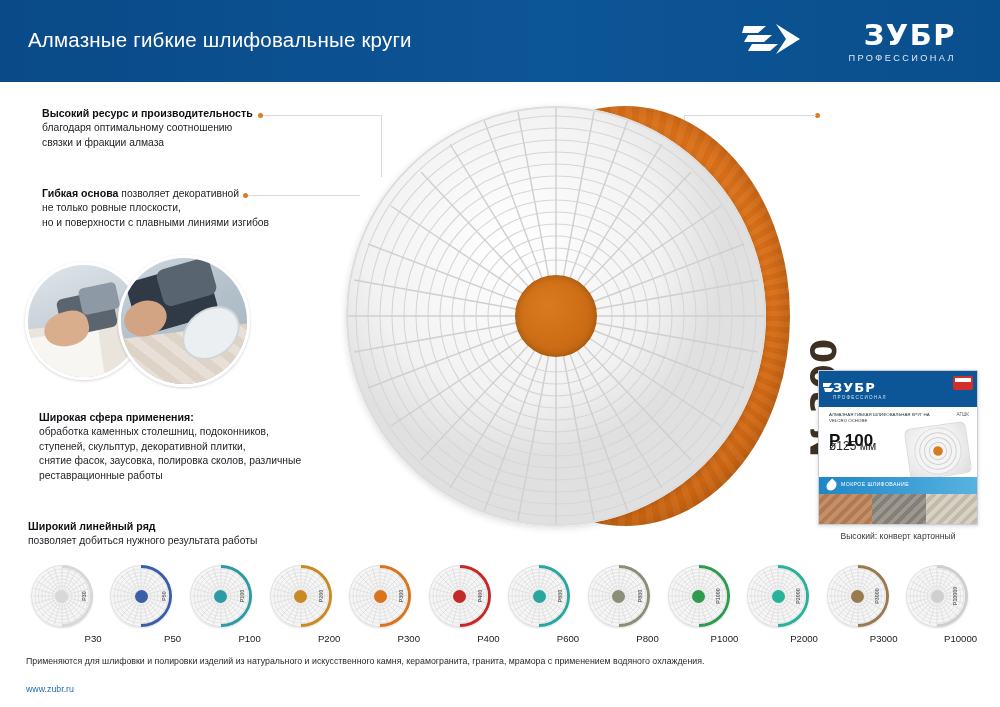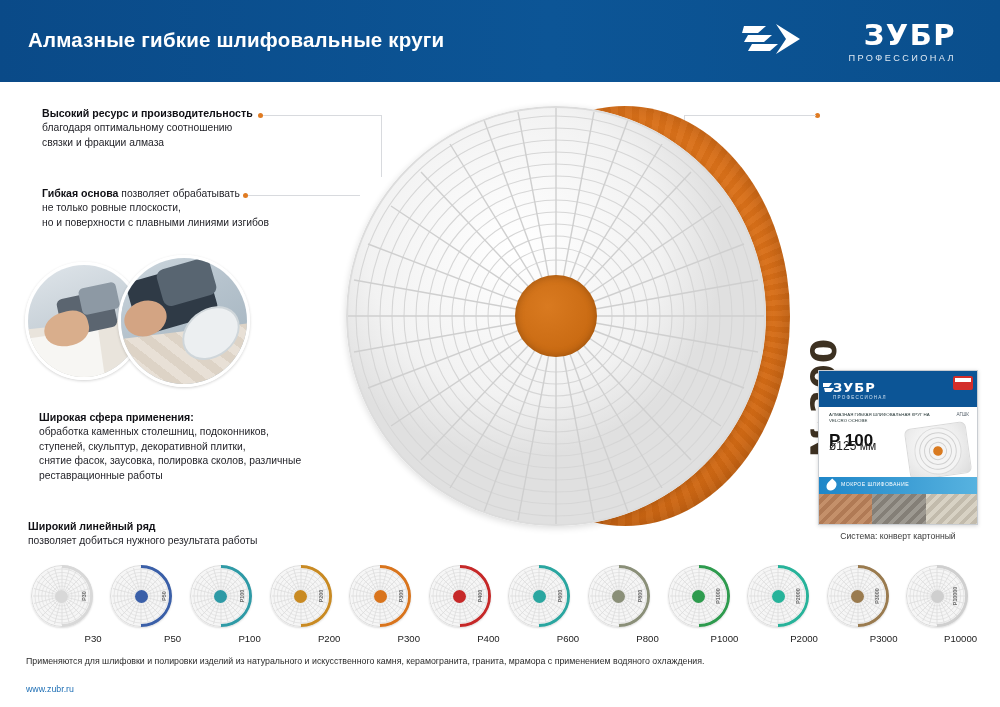--- a/index.html
+++ b/index.html
@@ -15,21 +15,21 @@
   .page { position:relative; width:1000px; height:707px; background:#fff; }
 
   
   .header {
     position:absolute; left:0; top:0; width:1000px; height:82px;
     background:#0b4f8f;
     background:linear-gradient(90deg,#0a4a88 0%,#0c5596 55%,#0a4f8d 100%);
   }
   .header-title {
     position:absolute; left:28px; top:28px;
-    color:#fff; font-size:20.5px; font-weight:bold; letter-spacing:0.2px;
+    color:#fff; font-size:20.5px; font-weight:normal; letter-spacing:0.2px;
   }
   .logo-wrap {
     position:absolute; right:26px; top:16px; width:250px; height:54px;
   }
   .logo-mark { position:absolute; right:174px; top:6px; width:58px; height:34px; }
   .logo-text {
     position:absolute; right:18px; top:2px;
     color:#fff; font-size:29px; font-weight:bold; letter-spacing:1.5px;
     font-family:"DejaVu Sans", sans-serif;
   }
@@ -198,21 +198,21 @@
   <div class="callout" style="left:28px; top:106px; width:245px;">
     <b>Высокий ресурс и производительность</b><br>
     <span>благодаря оптимальному соотношению</span><br>
     <span>связки и фракции алмаза</span>
   </div>
   <div class="dot" style="left:258px; top:113px;"></div>
   <div class="leader leader-h" style="left:263px; top:115px; width:118px;"></div>
   <div class="leader leader-v" style="left:381px; top:115px; height:62px;"></div>
 
   <div class="callout" style="left:28px; top:186px; width:260px;">
-    <b>Гибкая основа</b><span> позволяет обрабатывать</span><br>
+    <b>Гибкая основа</b><span> позволяет декоративной</span><br>
     <span>не только ровные плоскости,</span><br>
     <span>но и поверхности с плавными линиями изгибов</span>
   </div>
   <div class="dot" style="left:243px; top:193px;"></div>
   <div class="leader leader-h" style="left:248px; top:195px; width:112px;"></div>
 
   <div class="dot" style="left:815px; top:113px;"></div>
   <div class="leader leader-h" style="left:684px; top:115px; width:132px;"></div>
   <div class="leader leader-v" style="left:684px; top:115px; height:30px;"></div>
 
@@ -340,21 +340,21 @@
     </div>
     <div class="pk-band"></div>
     <div class="pk-drop"></div>
     <div class="pk-band-txt">МОКРОЕ ШЛИФОВАНИЕ</div>
     <div class="pk-photos">
       <div class="pk-ph pk-ph1"></div>
       <div class="pk-ph pk-ph2"></div>
       <div class="pk-ph pk-ph3"></div>
     </div>
   </div>
-  <div class="pk-caption">Система: конверт картонный</div>
+  <div class="pk-caption">Высокий: конверт картонный</div>
 
   <div class="range-title">Широкий линейный ряд</div>
   <div class="range-sub">позволяет добиться нужного результата работы</div>
 
   <div class="range-row" id="range-row">
       <div class="range-item">
         <div class="mini">
           <svg viewBox="0 0 62 62" style="width:100%;height:100%;position:absolute;inset:0;">
             <circle cx="31" cy="31" r="30.5" fill="#f6f6f6" stroke="#dcdcdc"></circle>
             <circle cx="31" cy="31" r="27.0" fill="none" stroke="#dfdfdf" stroke-width="0.8"></circle>

